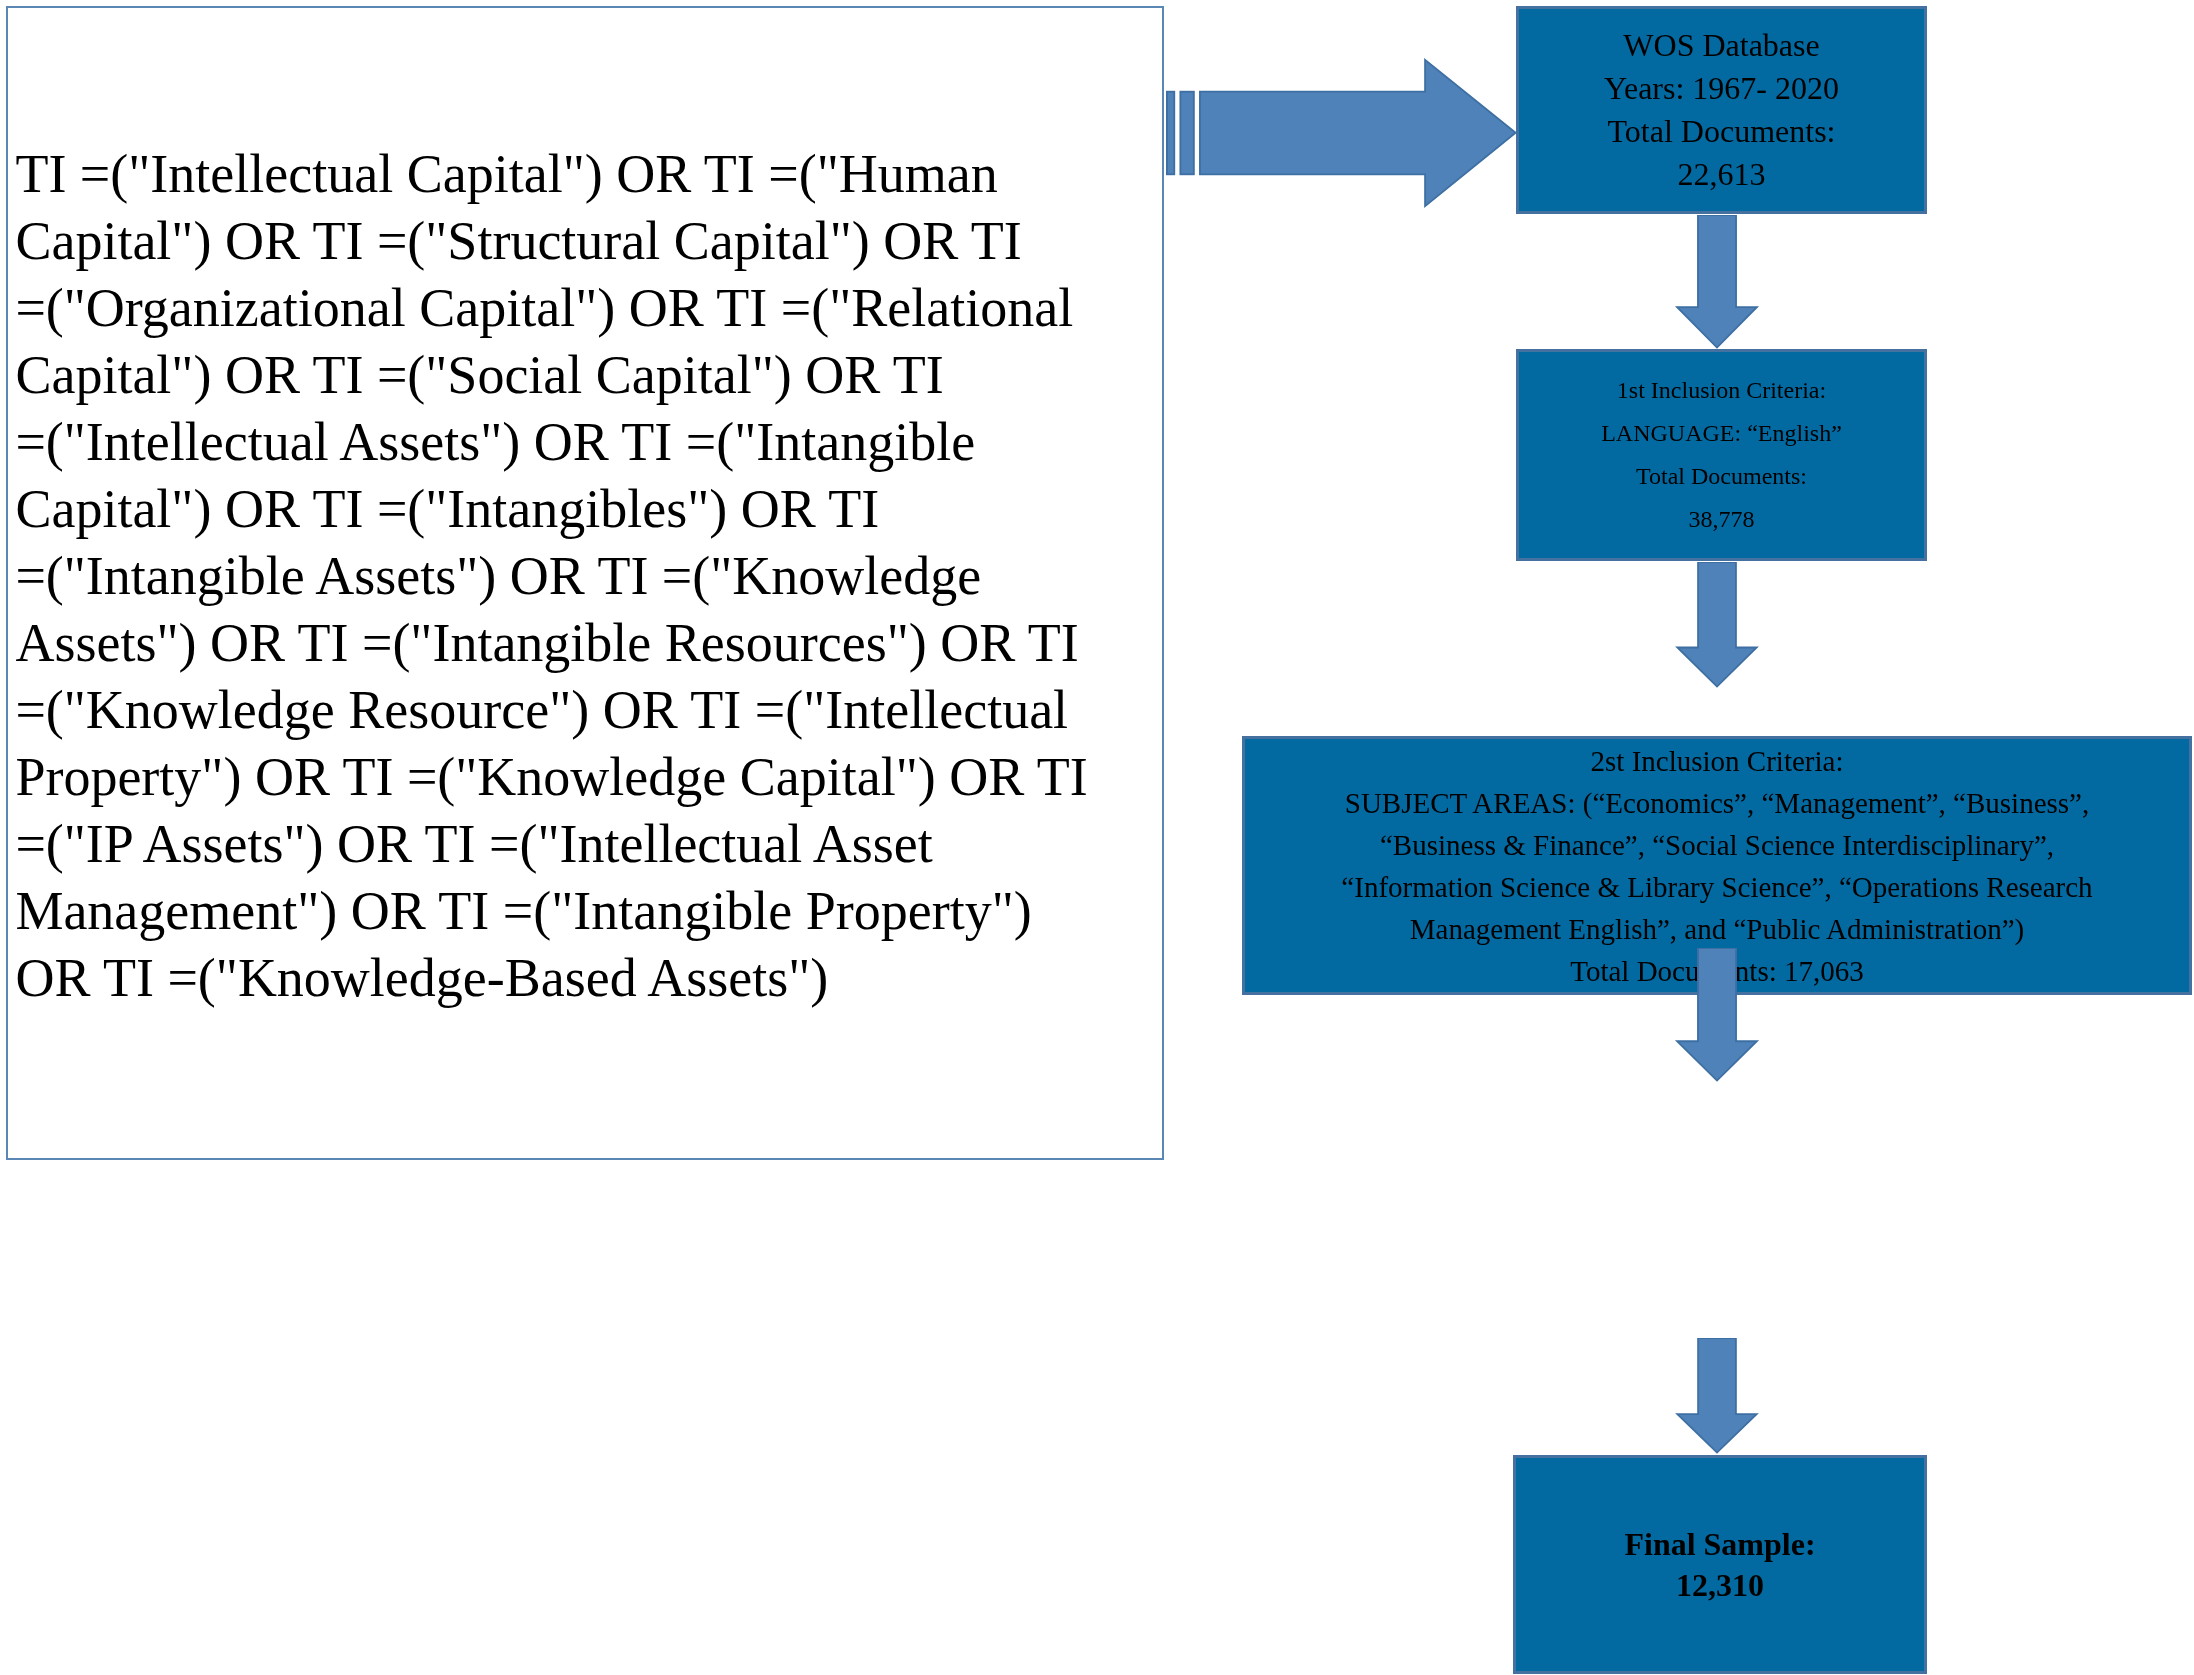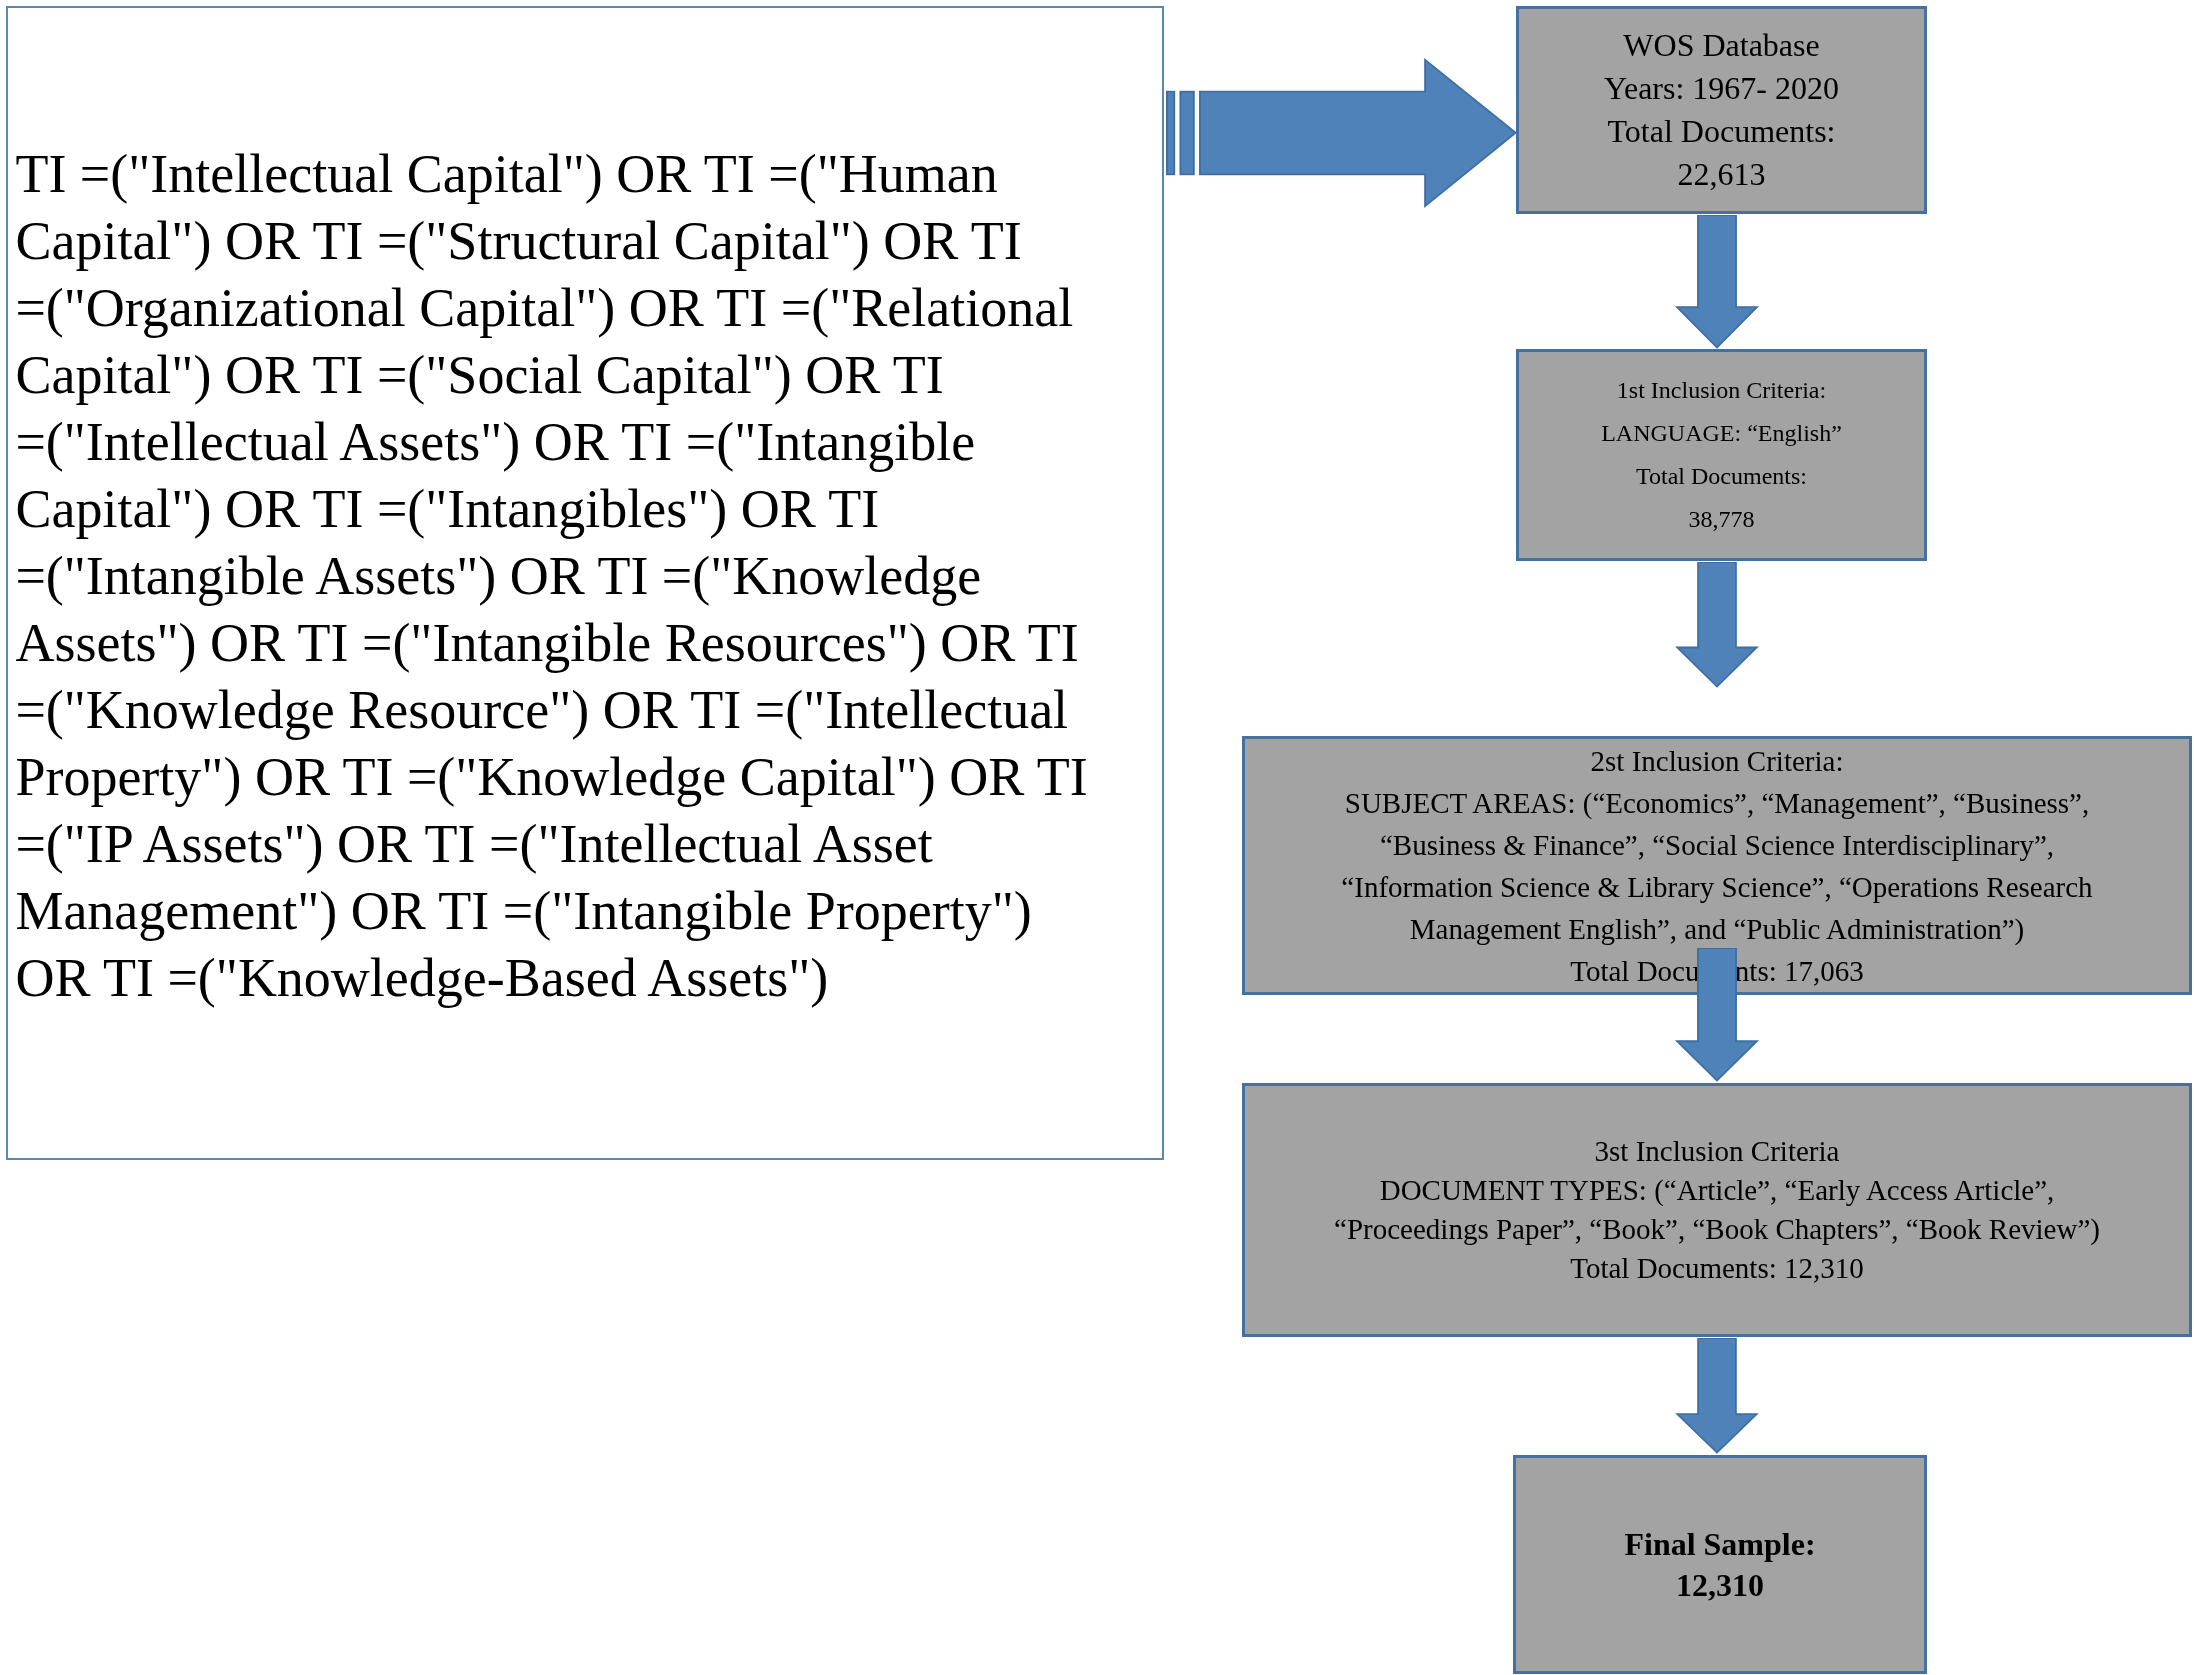--- a/index.html
+++ b/index.html
@@ -7,21 +7,21 @@
     position:relative;
     width:2194px;
     height:1676px;
     background:#ffffff;
     font-family:"Liberation Serif","DejaVu Serif",serif;
     color:#000;
     overflow:hidden;
   }
   .box{
     position:absolute;
-    background:#a3a3a3;
+    background:#0369a1;
     border:3.1px solid #44719f;
     box-sizing:border-box;
     display:flex;
     flex-direction:column;
     justify-content:center;
     align-items:center;
     text-align:center;
   }
   .query-box{
     left:6.1px; top:6.1px;
@@ -104,26 +104,20 @@
     <div class="line">“Business &amp; Finance”, “Social Science Interdisciplinary”,</div>
     <div class="line">“Information Science &amp; Library Science”, “Operations Research</div>
     <div class="line">Management English”, and “Public Administration”)</div>
     <div class="line">Total Documents: 17,063</div>
   </div>
 
   <svg class="arrow" style="left:1674px; top:948px;" width="86" height="135" viewBox="0 0 140 220">
     <polygon points="39,0 101,0 101,152 135,152 70,216 5,152 39,152"></polygon>
   </svg>
 
-  <div class="box b4">
-    <div class="line">3st Inclusion Criteria</div>
-    <div class="line">DOCUMENT TYPES: (“Article”, “Early Access Article”,</div>
-    <div class="line">“Proceedings Paper”, “Book”, “Book Chapters”, “Book Review”)</div>
-    <div class="line">Total Documents: 12,310</div>
-  </div>
 
   <svg class="arrow" style="left:1674px; top:1338px;" width="86" height="117" viewBox="0 0 140 192">
     <polygon points="39,0 101,0 101,125 135,125 70,188 5,125 39,125"></polygon>
   </svg>
 
   <div class="box b5">
     <div class="line">Final Sample:</div>
     <div class="line">12,310</div>
   </div>
 

